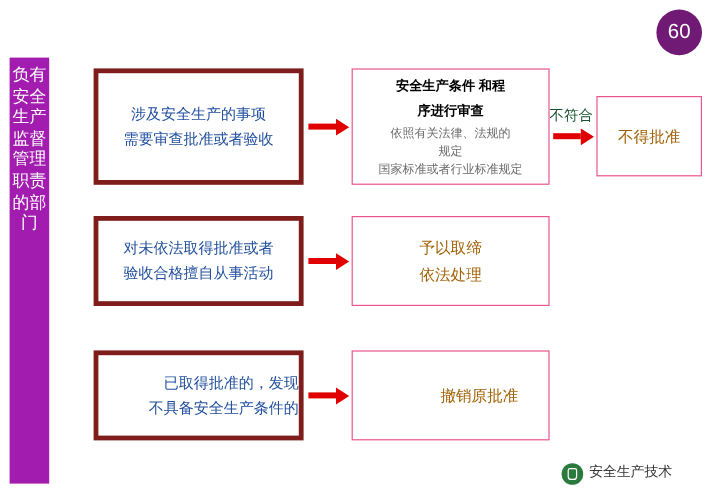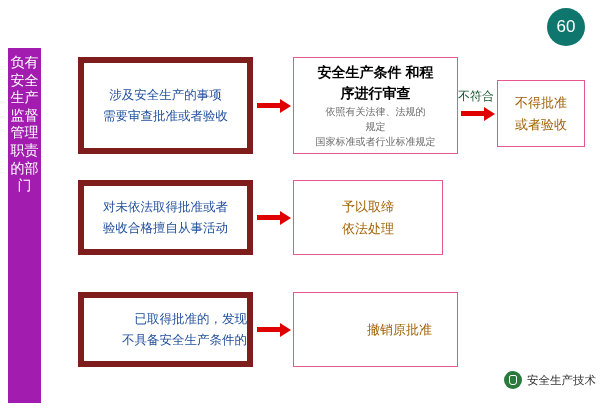--- a/index.html
+++ b/index.html
@@ -21,21 +21,21 @@
   }
 
   
   #page-badge {
     position: absolute;
     top: 8px;
     left: 547px;
     width: 38px;
     height: 38px;
     border-radius: 50%;
-    background: #0f766e;
+    background: #701a75;
     color: #ffffff;
     font-size: 17px;
     display: flex;
     align-items: center;
     justify-content: center;
     letter-spacing: 0px;
   }
 
   
   #left-banner {
@@ -62,58 +62,58 @@
     position: absolute;
     box-sizing: border-box;
     background: #ffffff;
     display: flex;
     flex-direction: column;
     align-items: center;
     justify-content: center;
     text-align: center;
   }
   .box.blue {
-    border: 6px solid #7f1d1d;
+    border: 4px solid #7f1d1d;
   }
   .box.pink {
     border: 1px solid #E9558E;
   }
   .line {
     display: block;
     white-space: nowrap;
   }
   .t-blue {
     color: #1F4E9C;
     font-size: 12.5px;
     line-height: 21px;
   }
   .t-black-bold {
     color: #000000;
-    font-size: 14px;
+    font-size: 11px;
     font-weight: bold;
     line-height: 21px;
   }
   .t-gray {
     color: #6b6b6b;
     font-size: 10px;
     line-height: 15px;
   }
   .t-black {
     color: #a16207;
     font-size: 13px;
     line-height: 22px;
   }
 
   
   #box-a { left: 78px;  top: 57px;  width: 175px; height: 97px; }
   #box-b { left: 78px;  top: 180px; width: 175px; height: 75px; }
   #box-c { left: 78px;  top: 292px; width: 175px; height: 75px; align-items: flex-end; }
   #box-d { left: 293px; top: 57px;  width: 165px; height: 97px; padding: 4px 2px; }
   #box-e { left: 497px; top: 80px;  width: 88px;  height: 67px; }
-  #box-f { left: 293px; top: 180px; width: 150px; height: 75px; }
+  #box-f { left: 293px; top: 180px; width: 165px; height: 75px; }
   #box-g { left: 293px; top: 292px; width: 165px; height: 75px; padding-left: 48px; }
 
   
   .arrow {
     position: absolute;
     height: 11px;
     display: flex;
     align-items: center;
   }
   .arrow .shaft {
@@ -141,25 +141,24 @@
     top: 88px;
     font-size: 12px;
     color: #14532d;
     white-space: nowrap;
   }
 
   
   #footer {
     position: absolute;
     left: 468px;
-    top: 371px;
-    display: flex;
-    align-items: center;
+    top: 386px;
+    display: flex;
+    align-items: flex-start;
     gap: 5px;
-    margin-left: 36px;
   }
   #footer .logo {
     width: 18px;
     height: 18px;
     border-radius: 50%;
     background: #2B7A3D;
     position: relative;
     flex: 0 0 auto;
   }
   #footer .logo::before {
@@ -208,21 +207,20 @@
   <div class="box pink" id="box-d">
     <span class="line t-black-bold">安全生产条件 和程</span>
     <span class="line t-black-bold">序进行审查</span>
     <span class="line t-gray">依照有关法律、法规的</span>
     <span class="line t-gray">规定</span>
     <span class="line t-gray">国家标准或者行业标准规定</span>
   </div>
 
   <div class="box pink" id="box-e">
     <span class="line t-black">不得批准</span>
-    <span class="line t-black">或者验收</span>
   </div>
 
   <div class="box pink" id="box-f">
     <span class="line t-black">予以取缔</span>
     <span class="line t-black">依法处理</span>
   </div>
 
   <div class="box pink" id="box-g">
     <span class="line t-black">撤销原批准</span>
   </div>

